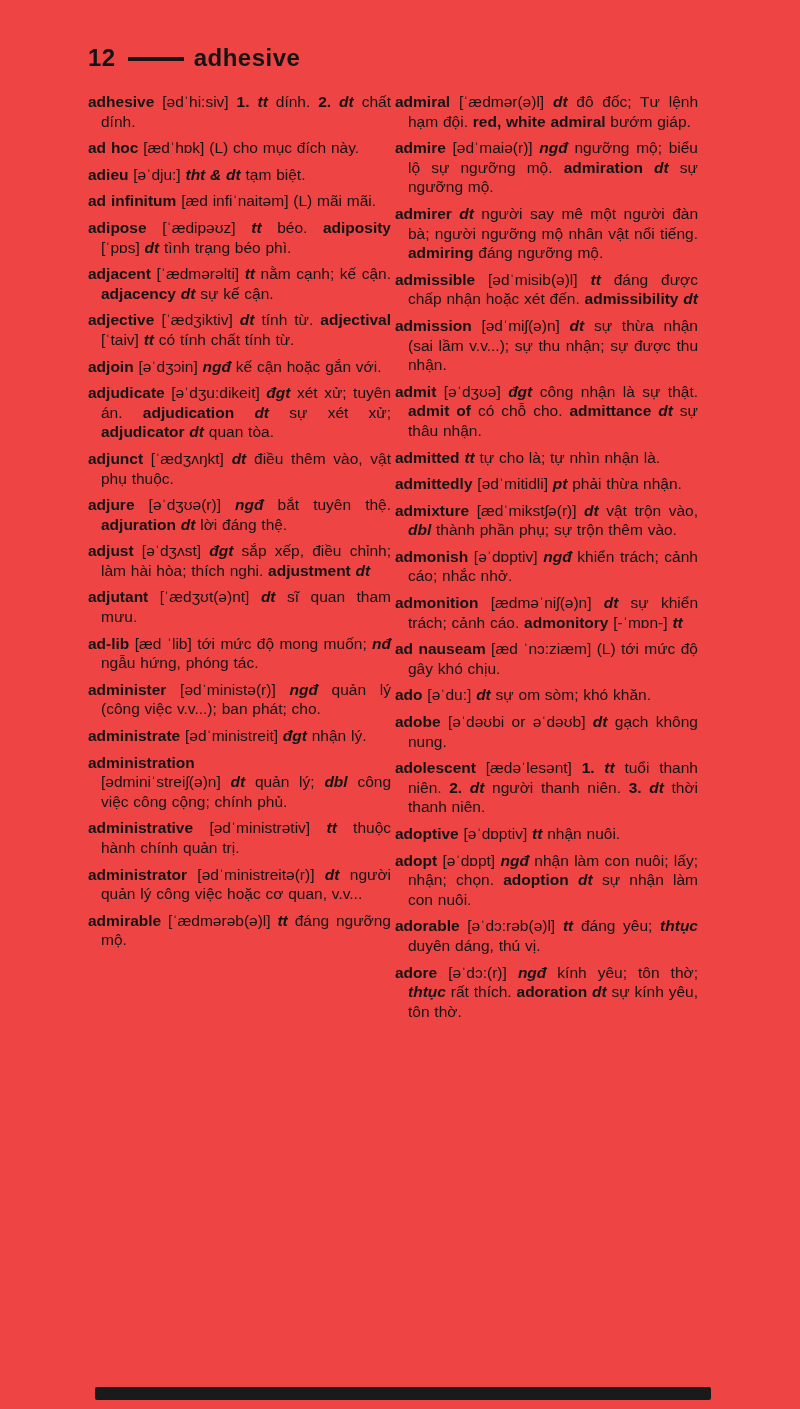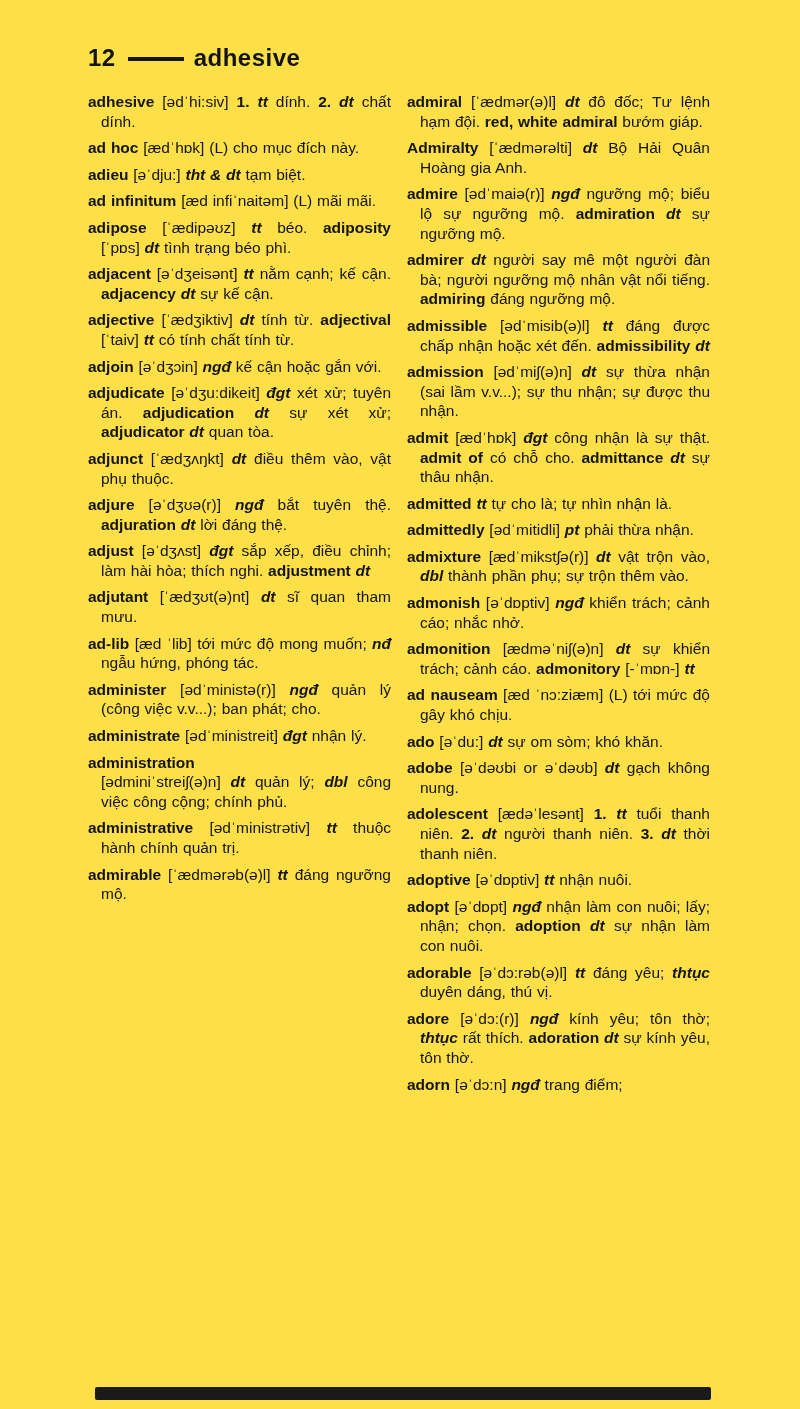--- a/index.html
+++ b/index.html
@@ -5,21 +5,21 @@
   html, body {
     margin: 0;
     padding: 0;
     background: #e9e9e7;
   }
   .page {
     position: relative;
     width: 800px;
     height: 1409px;
     margin: 0 auto;
-    background: #fde047;
+    background: #ef4444;
     font-family: "Liberation Sans", sans-serif;
     color: #141414;
     overflow: hidden;
   }
   .header {
     position: absolute;
     top: 44px;
     left: 88px;
     display: flex;
     align-items: center;
@@ -33,21 +33,21 @@
     height: 4px;
     background: #161616;
     margin: 2px 10px 0 12px;
   }
   .columns {
     position: absolute;
     top: 92px;
     left: 88px;
     width: 628px;
     display: flex;
-    gap: 16px;
+    gap: 4px;
   }
   .col {
     width: 303px;
   }
   .entry {
     font-size: 15.5px;
     line-height: 19.6px;
     margin-bottom: 7px;
     text-align: justify;
     padding-left: 13px;
@@ -78,55 +78,54 @@
     <span>adhesive</span>
   </div>
 
   <div class="columns">
     <div class="col" id="col-0">
         <div class="entry"><span class="seg-b">adhesive</span><span class="seg-p"> [ədˈhi:siv] </span><span class="seg-b">1. </span><span class="seg-i">tt</span><span class="seg-p"> dính. </span><span class="seg-b">2. </span><span class="seg-i">dt</span><span class="seg-p"> chất dính.</span></div>
         <div class="entry"><span class="seg-b">ad hoc</span><span class="seg-p"> [ædˈhɒk] (L) cho mục đích này.</span></div>
         <div class="entry"><span class="seg-b">adieu</span><span class="seg-p"> [əˈdju:] </span><span class="seg-i">tht &amp; dt</span><span class="seg-p"> tạm biệt.</span></div>
         <div class="entry"><span class="seg-b">ad infinitum</span><span class="seg-p"> [æd infiˈnaitəm] (L) mãi mãi.</span></div>
         <div class="entry"><span class="seg-b">adipose</span><span class="seg-p"> [ˈædipəʊz] </span><span class="seg-i">tt</span><span class="seg-p"> béo. </span><span class="seg-b">adiposity</span><span class="seg-p"> [ˈpɒs] </span><span class="seg-i">dt</span><span class="seg-p"> tình trạng béo phì.</span></div>
-        <div class="entry"><span class="seg-b">adjacent</span><span class="seg-p"> [əˈdʒeisənt] </span><span class="seg-i">tt</span><span class="seg-p"> nằm cạnh; kế cận. </span><span class="seg-b">adjacency</span><span class="seg-p"> </span><span class="seg-i">dt</span><span class="seg-p"> sự kế cận.</span></div>
+        <div class="entry"><span class="seg-b">adjacent</span><span class="seg-p"> [ˈædmərəlti] </span><span class="seg-i">tt</span><span class="seg-p"> nằm cạnh; kế cận. </span><span class="seg-b">adjacency</span><span class="seg-p"> </span><span class="seg-i">dt</span><span class="seg-p"> sự kế cận.</span></div>
         <div class="entry"><span class="seg-b">adjective</span><span class="seg-p"> [ˈædʒiktiv] </span><span class="seg-i">dt</span><span class="seg-p"> tính từ. </span><span class="seg-b">adjectival</span><span class="seg-p"> [ˈtaiv] </span><span class="seg-i">tt</span><span class="seg-p"> có tính chất tính từ.</span></div>
         <div class="entry"><span class="seg-b">adjoin</span><span class="seg-p"> [əˈdʒɔin] </span><span class="seg-i">ngđ</span><span class="seg-p"> kế cận hoặc gắn với.</span></div>
         <div class="entry"><span class="seg-b">adjudicate</span><span class="seg-p"> [əˈdʒu:dikeit] </span><span class="seg-i">đgt</span><span class="seg-p"> xét xử; tuyên án. </span><span class="seg-b">adjudication</span><span class="seg-p"> </span><span class="seg-i">dt</span><span class="seg-p"> sự xét xử; </span><span class="seg-b">adjudicator</span><span class="seg-p"> </span><span class="seg-i">dt</span><span class="seg-p"> quan tòa.</span></div>
         <div class="entry"><span class="seg-b">adjunct</span><span class="seg-p"> [ˈædʒʌŋkt] </span><span class="seg-i">dt</span><span class="seg-p"> điều thêm vào, vật phụ thuộc.</span></div>
         <div class="entry"><span class="seg-b">adjure</span><span class="seg-p"> [əˈdʒʊə(r)] </span><span class="seg-i">ngđ</span><span class="seg-p"> bắt tuyên thệ. </span><span class="seg-b">adjuration</span><span class="seg-p"> </span><span class="seg-i">dt</span><span class="seg-p"> lời đáng thệ.</span></div>
         <div class="entry"><span class="seg-b">adjust</span><span class="seg-p"> [əˈdʒʌst] </span><span class="seg-i">đgt</span><span class="seg-p"> sắp xếp, điều chỉnh; làm hài hòa; thích nghi. </span><span class="seg-b">adjustment</span><span class="seg-p"> </span><span class="seg-i">dt</span></div>
         <div class="entry"><span class="seg-b">adjutant</span><span class="seg-p"> [ˈædʒʊt(ə)nt] </span><span class="seg-i">dt</span><span class="seg-p"> sĩ quan tham mưu.</span></div>
         <div class="entry"><span class="seg-b">ad-lib</span><span class="seg-p"> [æd ˈlib] tới mức độ mong muốn; </span><span class="seg-i">nđ</span><span class="seg-p"> ngẫu hứng, phóng tác.</span></div>
         <div class="entry"><span class="seg-b">administer</span><span class="seg-p"> [ədˈministə(r)] </span><span class="seg-i">ngđ</span><span class="seg-p"> quản lý (công việc v.v...); ban phát; cho.</span></div>
         <div class="entry"><span class="seg-b">administrate</span><span class="seg-p"> [ədˈministreit] </span><span class="seg-i">đgt</span><span class="seg-p"> nhận lý.</span></div>
         <div class="entry"><span class="seg-b">administration</span><br><span class="seg-p">[ədminiˈstreiʃ(ə)n] </span><span class="seg-i">dt</span><span class="seg-p"> quản lý; </span><span class="seg-i">dbl</span><span class="seg-p"> công việc công cộng; chính phủ.</span></div>
         <div class="entry"><span class="seg-b">administrative</span><span class="seg-p"> [ədˈministrətiv] </span><span class="seg-i">tt</span><span class="seg-p"> thuộc hành chính quản trị.</span></div>
+        <div class="entry"><span class="seg-b">administrator</span><span class="seg-p"> [ədˈministreitə(r)] </span><span class="seg-i">dt</span><span class="seg-p"> người quản lý công việc hoặc cơ quan, v.v...</span></div>
         <div class="entry"><span class="seg-b">admirable</span><span class="seg-p"> [ˈædmərəb(ə)l] </span><span class="seg-i">tt</span><span class="seg-p"> đáng ngưỡng mộ.</span></div>
       </div>
     <div class="col" id="col-1">
         <div class="entry"><span class="seg-b">admiral</span><span class="seg-p"> [ˈædmər(ə)l] </span><span class="seg-i">dt</span><span class="seg-p"> đô đốc; Tư lệnh hạm đội. </span><span class="seg-b">red, white admiral</span><span class="seg-p"> bướm giáp.</span></div>
-        <div class="entry"><span class="seg-b">Admiralty</span><span class="seg-p"> [ˈædmərəlti] </span><span class="seg-i">dt</span><span class="seg-p"> Bộ Hải Quân Hoàng gia Anh.</span></div>
         <div class="entry"><span class="seg-b">admire</span><span class="seg-p"> [ədˈmaiə(r)] </span><span class="seg-i">ngđ</span><span class="seg-p"> ngưỡng mộ; biểu lộ sự ngưỡng mộ. </span><span class="seg-b">admiration</span><span class="seg-p"> </span><span class="seg-i">dt</span><span class="seg-p"> sự ngưỡng mộ.</span></div>
         <div class="entry"><span class="seg-b">admirer</span><span class="seg-p"> </span><span class="seg-i">dt</span><span class="seg-p"> người say mê một người đàn bà; người ngưỡng mộ nhân vật nổi tiếng. </span><span class="seg-b">admiring</span><span class="seg-p"> đáng ngưỡng mộ.</span></div>
         <div class="entry"><span class="seg-b">admissible</span><span class="seg-p"> [ədˈmisib(ə)l] </span><span class="seg-i">tt</span><span class="seg-p"> đáng được chấp nhận hoặc xét đến. </span><span class="seg-b">admissibility</span><span class="seg-p"> </span><span class="seg-i">dt</span></div>
         <div class="entry"><span class="seg-b">admission</span><span class="seg-p"> [ədˈmiʃ(ə)n] </span><span class="seg-i">dt</span><span class="seg-p"> sự thừa nhận (sai lầm v.v...); sự thu nhận; sự được thu nhận.</span></div>
-        <div class="entry"><span class="seg-b">admit</span><span class="seg-p"> [ædˈhɒk] </span><span class="seg-i">đgt</span><span class="seg-p"> công nhận là sự thật. </span><span class="seg-b">admit of</span><span class="seg-p"> có chỗ cho. </span><span class="seg-b">admittance</span><span class="seg-p"> </span><span class="seg-i">dt</span><span class="seg-p"> sự thâu nhận.</span></div>
+        <div class="entry"><span class="seg-b">admit</span><span class="seg-p"> [əˈdʒʊə] </span><span class="seg-i">đgt</span><span class="seg-p"> công nhận là sự thật. </span><span class="seg-b">admit of</span><span class="seg-p"> có chỗ cho. </span><span class="seg-b">admittance</span><span class="seg-p"> </span><span class="seg-i">dt</span><span class="seg-p"> sự thâu nhận.</span></div>
         <div class="entry"><span class="seg-b">admitted</span><span class="seg-p"> </span><span class="seg-i">tt</span><span class="seg-p"> tự cho là; tự nhìn nhận là.</span></div>
         <div class="entry"><span class="seg-b">admittedly</span><span class="seg-p"> [ədˈmitidli] </span><span class="seg-i">pt</span><span class="seg-p"> phải thừa nhận.</span></div>
         <div class="entry"><span class="seg-b">admixture</span><span class="seg-p"> [ædˈmikstʃə(r)] </span><span class="seg-i">dt</span><span class="seg-p"> vật trộn vào, </span><span class="seg-i">dbl</span><span class="seg-p"> thành phần phụ; sự trộn thêm vào.</span></div>
         <div class="entry"><span class="seg-b">admonish</span><span class="seg-p"> [əˈdɒptiv] </span><span class="seg-i">ngđ</span><span class="seg-p"> khiển trách; cảnh cáo; nhắc nhở.</span></div>
         <div class="entry"><span class="seg-b">admonition</span><span class="seg-p"> [ædməˈniʃ(ə)n] </span><span class="seg-i">dt</span><span class="seg-p"> sự khiển trách; cảnh cáo. </span><span class="seg-b">admonitory</span><span class="seg-p"> [-ˈmɒn-] </span><span class="seg-i">tt</span></div>
         <div class="entry"><span class="seg-b">ad nauseam</span><span class="seg-p"> [æd ˈnɔ:ziæm] (L) tới mức độ gây khó chịu.</span></div>
         <div class="entry"><span class="seg-b">ado</span><span class="seg-p"> [əˈdu:] </span><span class="seg-i">dt</span><span class="seg-p"> sự om sòm; khó khăn.</span></div>
         <div class="entry"><span class="seg-b">adobe</span><span class="seg-p"> [əˈdəʊbi or əˈdəʊb] </span><span class="seg-i">dt</span><span class="seg-p"> gạch không nung.</span></div>
         <div class="entry"><span class="seg-b">adolescent</span><span class="seg-p"> [ædəˈlesənt] </span><span class="seg-b">1. </span><span class="seg-i">tt</span><span class="seg-p"> tuổi thanh niên. </span><span class="seg-b">2. </span><span class="seg-i">dt</span><span class="seg-p"> người thanh niên. </span><span class="seg-b">3. </span><span class="seg-i">dt</span><span class="seg-p"> thời thanh niên.</span></div>
         <div class="entry"><span class="seg-b">adoptive</span><span class="seg-p"> [əˈdɒptiv] </span><span class="seg-i">tt</span><span class="seg-p"> nhận nuôi.</span></div>
         <div class="entry"><span class="seg-b">adopt</span><span class="seg-p"> [əˈdɒpt] </span><span class="seg-i">ngđ</span><span class="seg-p"> nhận làm con nuôi; lấy; nhận; chọn. </span><span class="seg-b">adoption</span><span class="seg-p"> </span><span class="seg-i">dt</span><span class="seg-p"> sự nhận làm con nuôi.</span></div>
         <div class="entry"><span class="seg-b">adorable</span><span class="seg-p"> [əˈdɔ:rəb(ə)l] </span><span class="seg-i">tt</span><span class="seg-p"> đáng yêu; </span><span class="seg-i">thtục</span><span class="seg-p"> duyên dáng, thú vị.</span></div>
         <div class="entry"><span class="seg-b">adore</span><span class="seg-p"> [əˈdɔ:(r)] </span><span class="seg-i">ngđ</span><span class="seg-p"> kính yêu; tôn thờ; </span><span class="seg-i">thtục</span><span class="seg-p"> rất thích. </span><span class="seg-b">adoration</span><span class="seg-p"> </span><span class="seg-i">dt</span><span class="seg-p"> sự kính yêu, tôn thờ.</span></div>
-        <div class="entry"><span class="seg-b">adorn</span><span class="seg-p"> [əˈdɔ:n] </span><span class="seg-i">ngđ</span><span class="seg-p"> trang điểm;</span></div>
       </div>
   </div>
 
   <div class="bottom-bar"></div>
 
 </div>
 
 </body></html>

